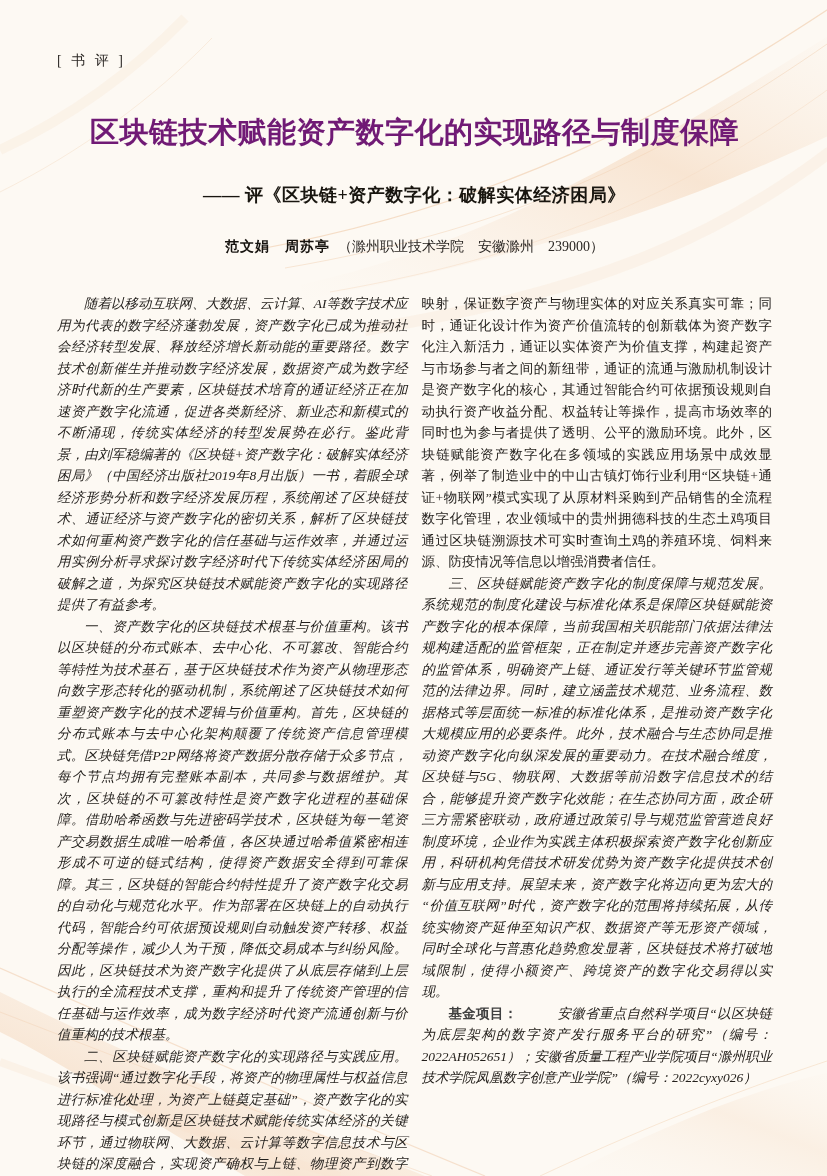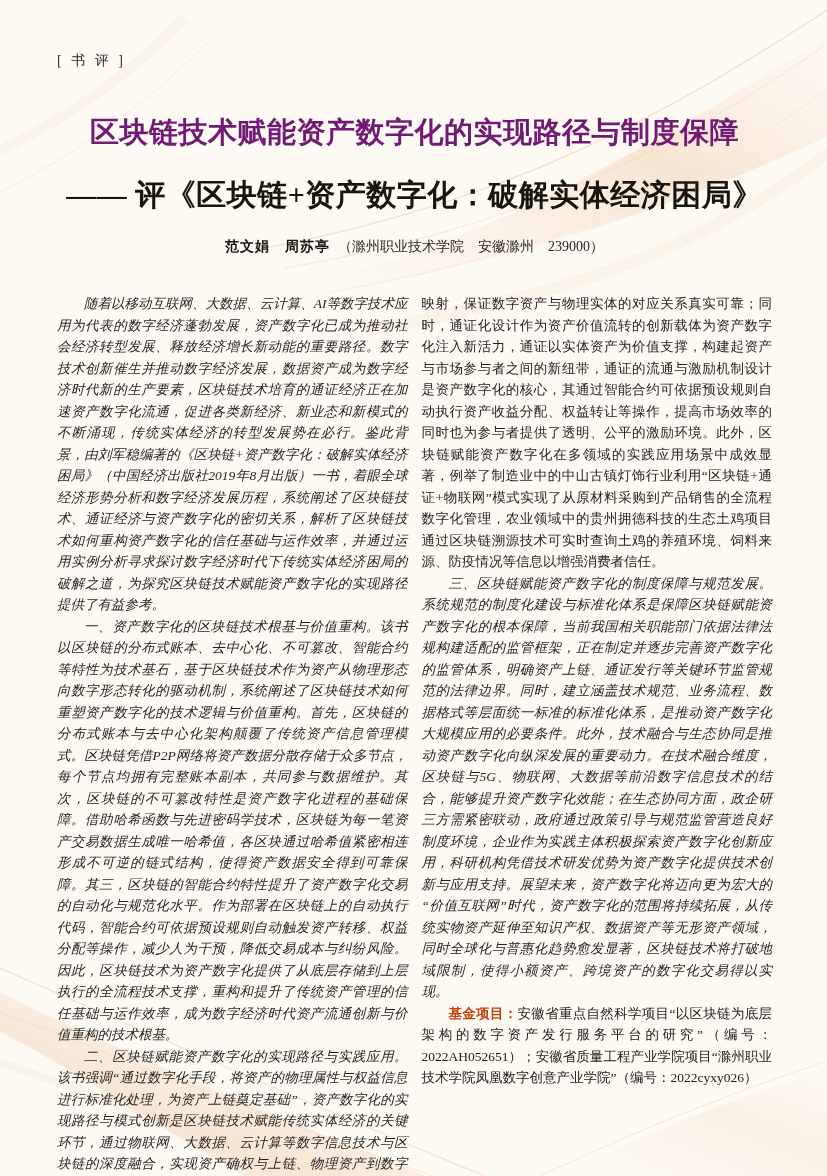--- a/index.html
+++ b/index.html
@@ -23,21 +23,21 @@
     font-weight:500;
   }
   .title {
     margin:44px 0 0 0; text-align:center;
     font-family:"Liberation Sans","DejaVu Sans",sans-serif;
     font-weight:bold; font-size:29px; line-height:36px;
     color:#701a75; letter-spacing:0.5px;
   }
   .subtitle {
     margin-top:30px; text-align:center;
-    font-size:30px; line-height:30px; font-weight:bold;
+    font-size:18px; line-height:30px; font-weight:bold;
     color:#18150f; letter-spacing:0.5px;
   }
   .authors { margin-top:26px; text-align:center; font-size:14px; line-height:20px; }
   .authors .names {
     font-family:"Liberation Sans","DejaVu Sans",sans-serif;
     font-weight:bold; color:#15120e; letter-spacing:1px; margin-right:8px;margin-top:40px;
   }
   .authors .affil { color:#2a2623; }
 
   .columns {
@@ -45,23 +45,23 @@
     font-size:13.5px; line-height:21.5px;
     text-align:justify;
   }
   .col { flex:1; min-width:0; }
   p.para { margin:0; overflow-wrap:break-word; }
   .indent { text-indent:2em;font-style:italic; }
 
   .note { margin-top:18px; text-indent:2em; }
   .note .lbl {
     font-family:"Liberation Sans","DejaVu Sans",sans-serif;
-    font-weight:bold; font-style:normal; color:#c2410c;
+    font-weight:bold; font-style:normal; color:#404040;
   }
-  .note .kai { color:#24201c; }
+  .note .kai { font-style:italic; color:#24201c;margin-left:40px; }
 </style>
 </head>
 <body>
 
 <div class="page">
 
   <svg class="bg" viewBox="0 0 827 1176" xmlns="http://www.w3.org/2000/svg" aria-hidden="true">
     <defs>
       <linearGradient id="gTR" x1="0" y1="1" x2="1" y2="0">
         <stop offset="0" stop-color="#f8e6d6" stop-opacity="0"></stop>

